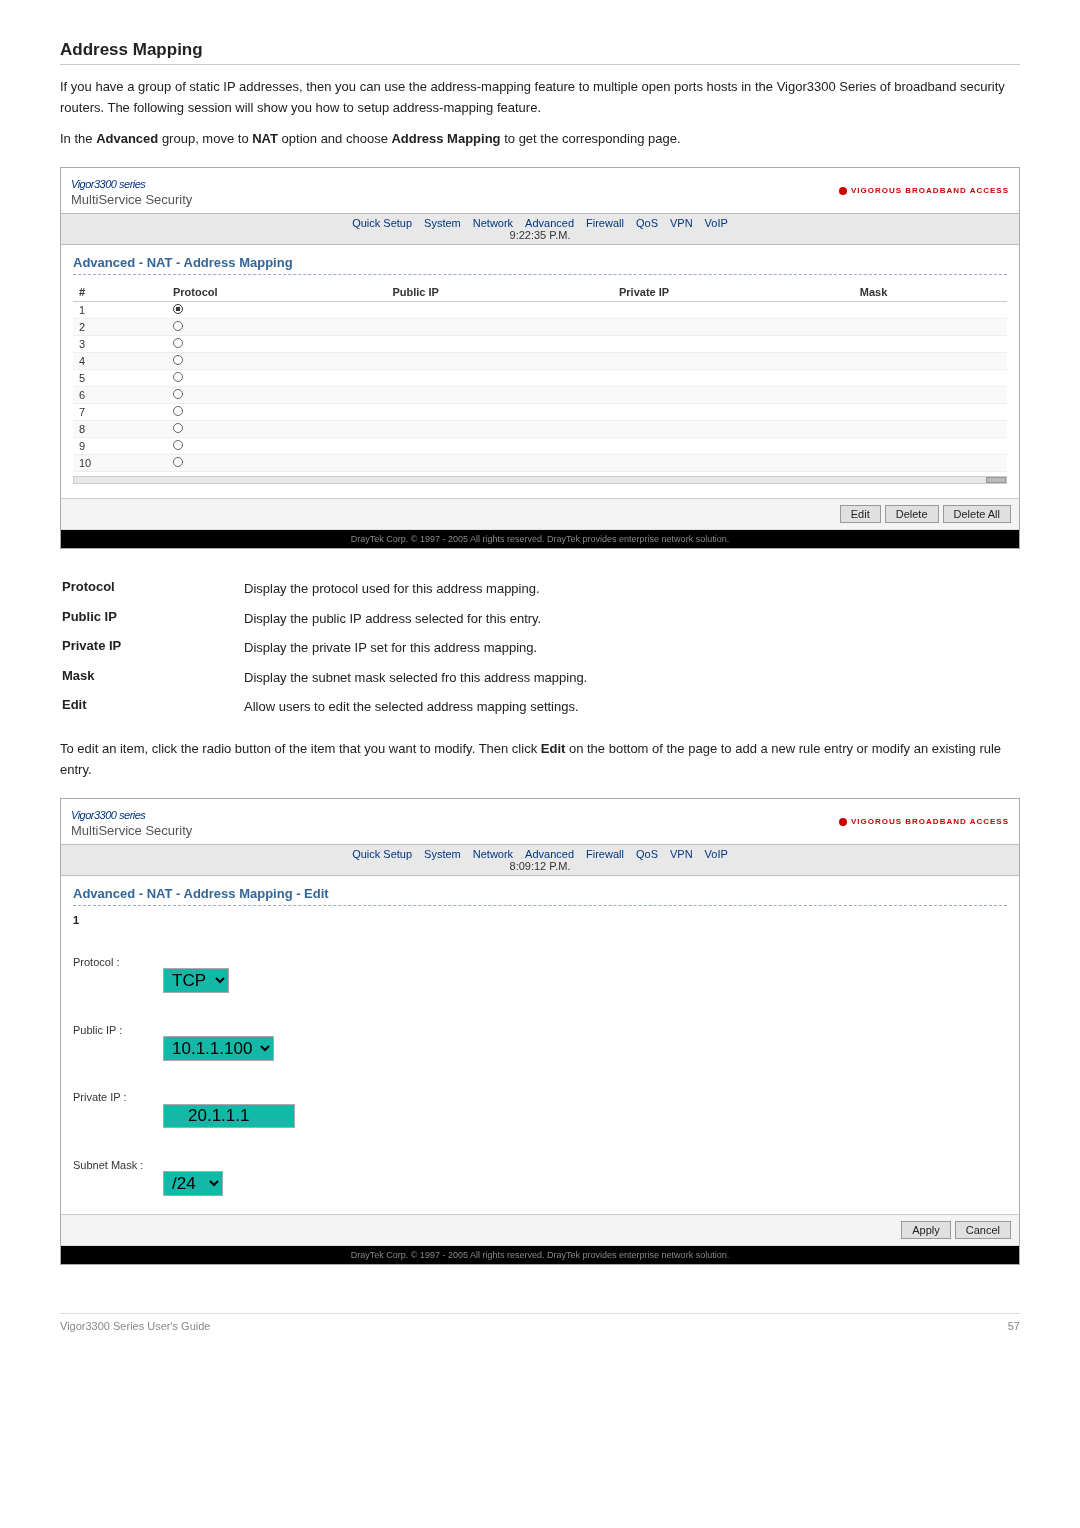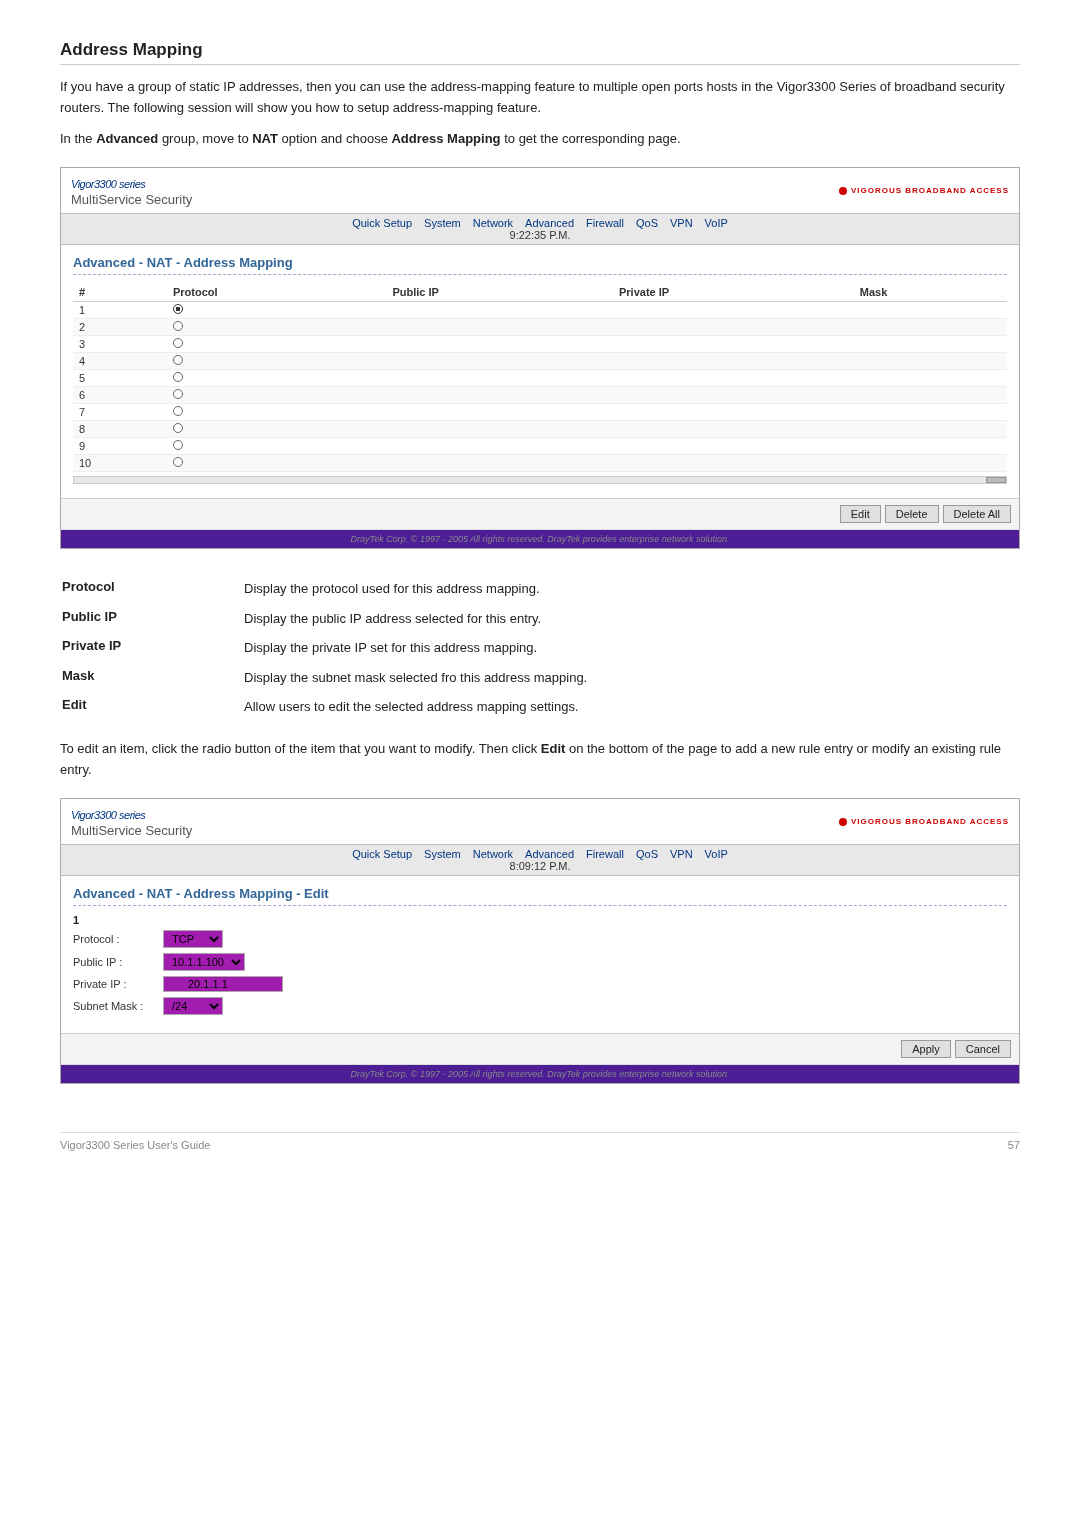--- a/index.html
+++ b/index.html
@@ -185,23 +185,22 @@
       border: 1px solid #999;
       cursor: pointer;
       color: #222;
     }
 
     .router-footer-copy {
       font-size: 9px;
       color: #888;
       text-align: center;
       padding: 4px;
-      background: #4c1d95;
+      background: #000000;
       border-top: 1px solid #ddd;
-      font-style: italic;
     }
 
     
     .desc-table {
       width: 100%;
       margin: 16px 0;
     }
 
     .desc-table tr td:first-child {
       font-weight: bold;
@@ -232,32 +231,33 @@
       margin-bottom: 5px;
       font-size: 11px;
     }
 
     .form-row label {
       width: 90px;
       color: #333;
     }
 
     .form-row .form-control {
-      font-size: 11px;
+      font-size: 17px;
       padding: 1px 4px;
       border: 1px solid #aaa;
-      background: #a21caf;
+      background: #14b8a6;
+      margin-top: 38px;
     }
 
     .form-row select.form-control {
       min-width: 60px;
     }
 
     .form-row input.form-control {
-      width: 120px;
+      width: 132px;
       padding-left: 24px;
     }
 
     .scrollbar-area {
       height: 8px;
       background: #e8e8e8;
       border: 1px solid #ccc;
       margin: 4px 0;
       position: relative;
     }

